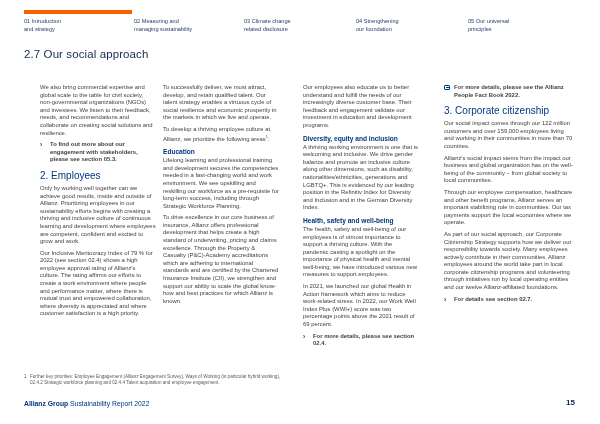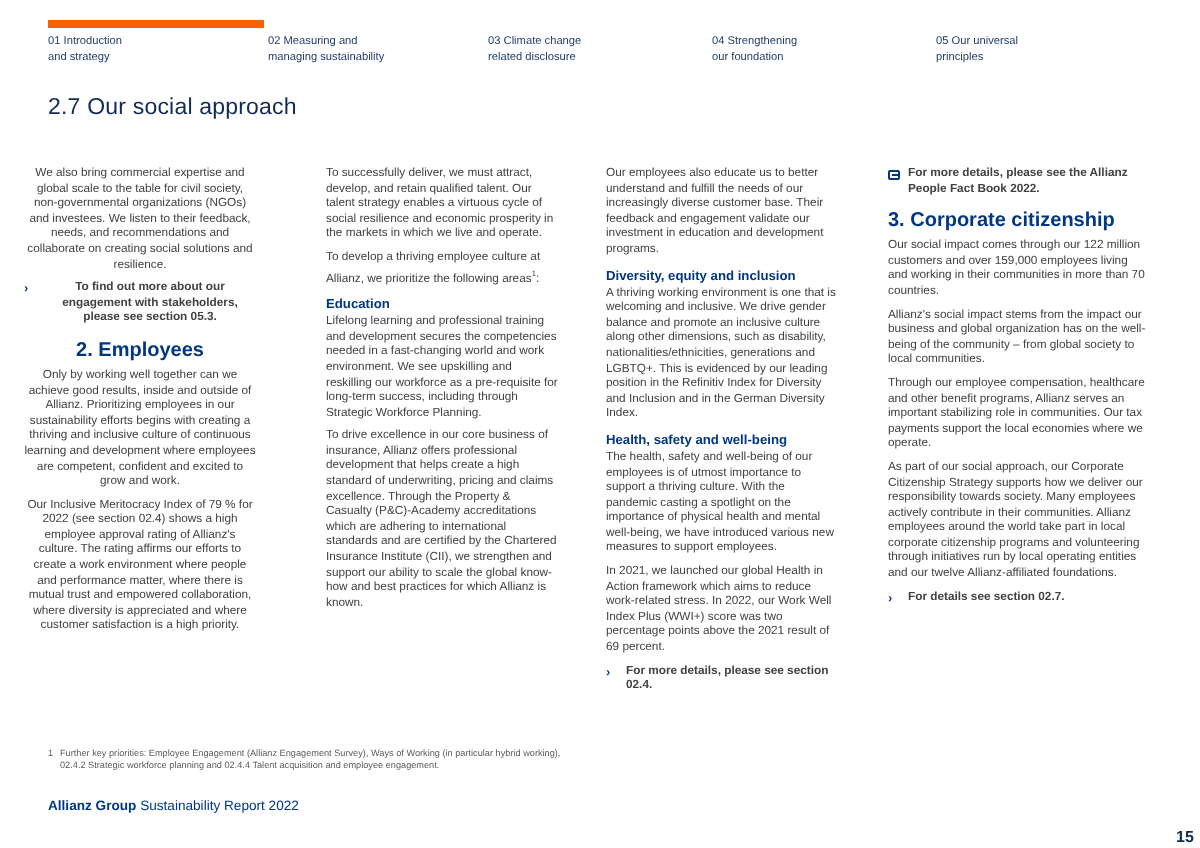--- a/index.html
+++ b/index.html
@@ -8,36 +8,36 @@
 
     .nav { position: absolute; top: 10px; left: 24px; right: 0; height: 30px; }
     .nav-item { position: absolute; top: 0; width: 108px; font-size: 5.6px; line-height: 7.5px; color: #243d6b; }
     .nav-item .bar { position: absolute; top: 0; left: 0; height: 4px; width: 108px; background: #f86200; }
     .nav-item .txt { position: absolute; top: 8px; left: 0; white-space: pre-line; }
 
     .page-title { position: absolute; top: 48px; left: 24px; font-size: 11.5px; color: #122b54; letter-spacing: 0.1px; }
 
     .col { position: absolute; top: 84px; width: 116px; font-size: 5.9px; line-height: 7.6px; color: #414141; }
     .col p { margin-bottom: 4px; }
-    .col h2 { font-size: 10px; line-height: 12px; color: #003781; font-weight: bold; margin: 6px 0 3px 0; }
+    .col h2 { font-size: 10px; line-height: 12px; color: #003781; font-weight: normal; margin: 6px 0 3px 0; }
     .col h3 { font-size: 6.6px; line-height: 8px; color: #003781; font-weight: bold; margin: 5px 0 1px 0; }
 
     .link-row { position: relative; padding-left: 10px; font-weight: bold; color: #414141; margin-bottom: 4px; }
     .link-row .chev { position: absolute; left: 0; top: 0; color: #003781; font-weight: bold; font-size: 6.4px; }
     .link-row .ext { position: absolute; left: 0; top: 1px; width: 6px; height: 5px; border: 0.8px solid #003781; border-radius: 1px; }
     .link-row .ext::after { content: ""; position: absolute; left: 1px; top: 1.4px; width: 3px; height: 0.8px; background: #003781; }
 
     .sup { font-size: 3.8px; vertical-align: super; }
 
     .footnote { position: absolute; top: 374px; left: 24px; width: 270px; font-size: 4.6px; line-height: 6px; color: #5a5a5a; padding-left: 6px; }
     .footnote .num { position: absolute; left: 0; top: 0; }
 
     .footer { position: absolute; top: 400px; left: 24px; font-size: 6.8px; color: #003781; }
     .footer b { font-weight: bold; }
-    .page-num { position: absolute; top: 414px; left: 566px; font-size: 8px; font-weight: bold; color: #122b54; margin-left: 22px; }
+    .page-num { position: absolute; top: 398px; left: 566px; font-size: 8px; font-weight: bold; color: #122b54; }
   </style>
 </head>
 <body>
 
 <div class="nav">
   <div class="nav-item" style="left:0px;">
     <div class="bar"></div>
     <div class="txt">01 Introduction
 and strategy</div>
   </div>
@@ -54,21 +54,21 @@
 our foundation</div>
   </div>
   <div class="nav-item" style="left:444px;">
     <div class="txt">05 Our universal
 principles</div>
   </div>
 </div>
 
 <div class="page-title">2.7 Our social approach</div>
 
-<div class="col" style="left:12px;text-align:center;">
+<div class="col" style="left:40px;">
   <p>We also bring commercial expertise and global scale to the table for civil society, non-governmental organizations (NGOs) and investees. We listen to their feedback, needs, and recommendations and collaborate on creating social solutions and resilience.</p>
   <div class="link-row">
     <span class="chev">›</span>
     <span>To find out more about our engagement with stakeholders, please see section 05.3.</span>
   </div>
   <h2>2. Employees</h2>
   <p>Only by working well together can we achieve good results, inside and outside of Allianz. Prioritizing employees in our sustainability efforts begins with creating a thriving and inclusive culture of continuous learning and development where employees are competent, confident and excited to grow and work.</p>
   <p>Our Inclusive Meritocracy Index of 79 % for 2022 (see section 02.4) shows a high employee approval rating of Allianz's culture. The rating affirms our efforts to create a work environment where people and performance matter, where there is mutual trust and empowered collaboration, where diversity is appreciated and where customer satisfaction is a high priority.</p>
 </div>
 

